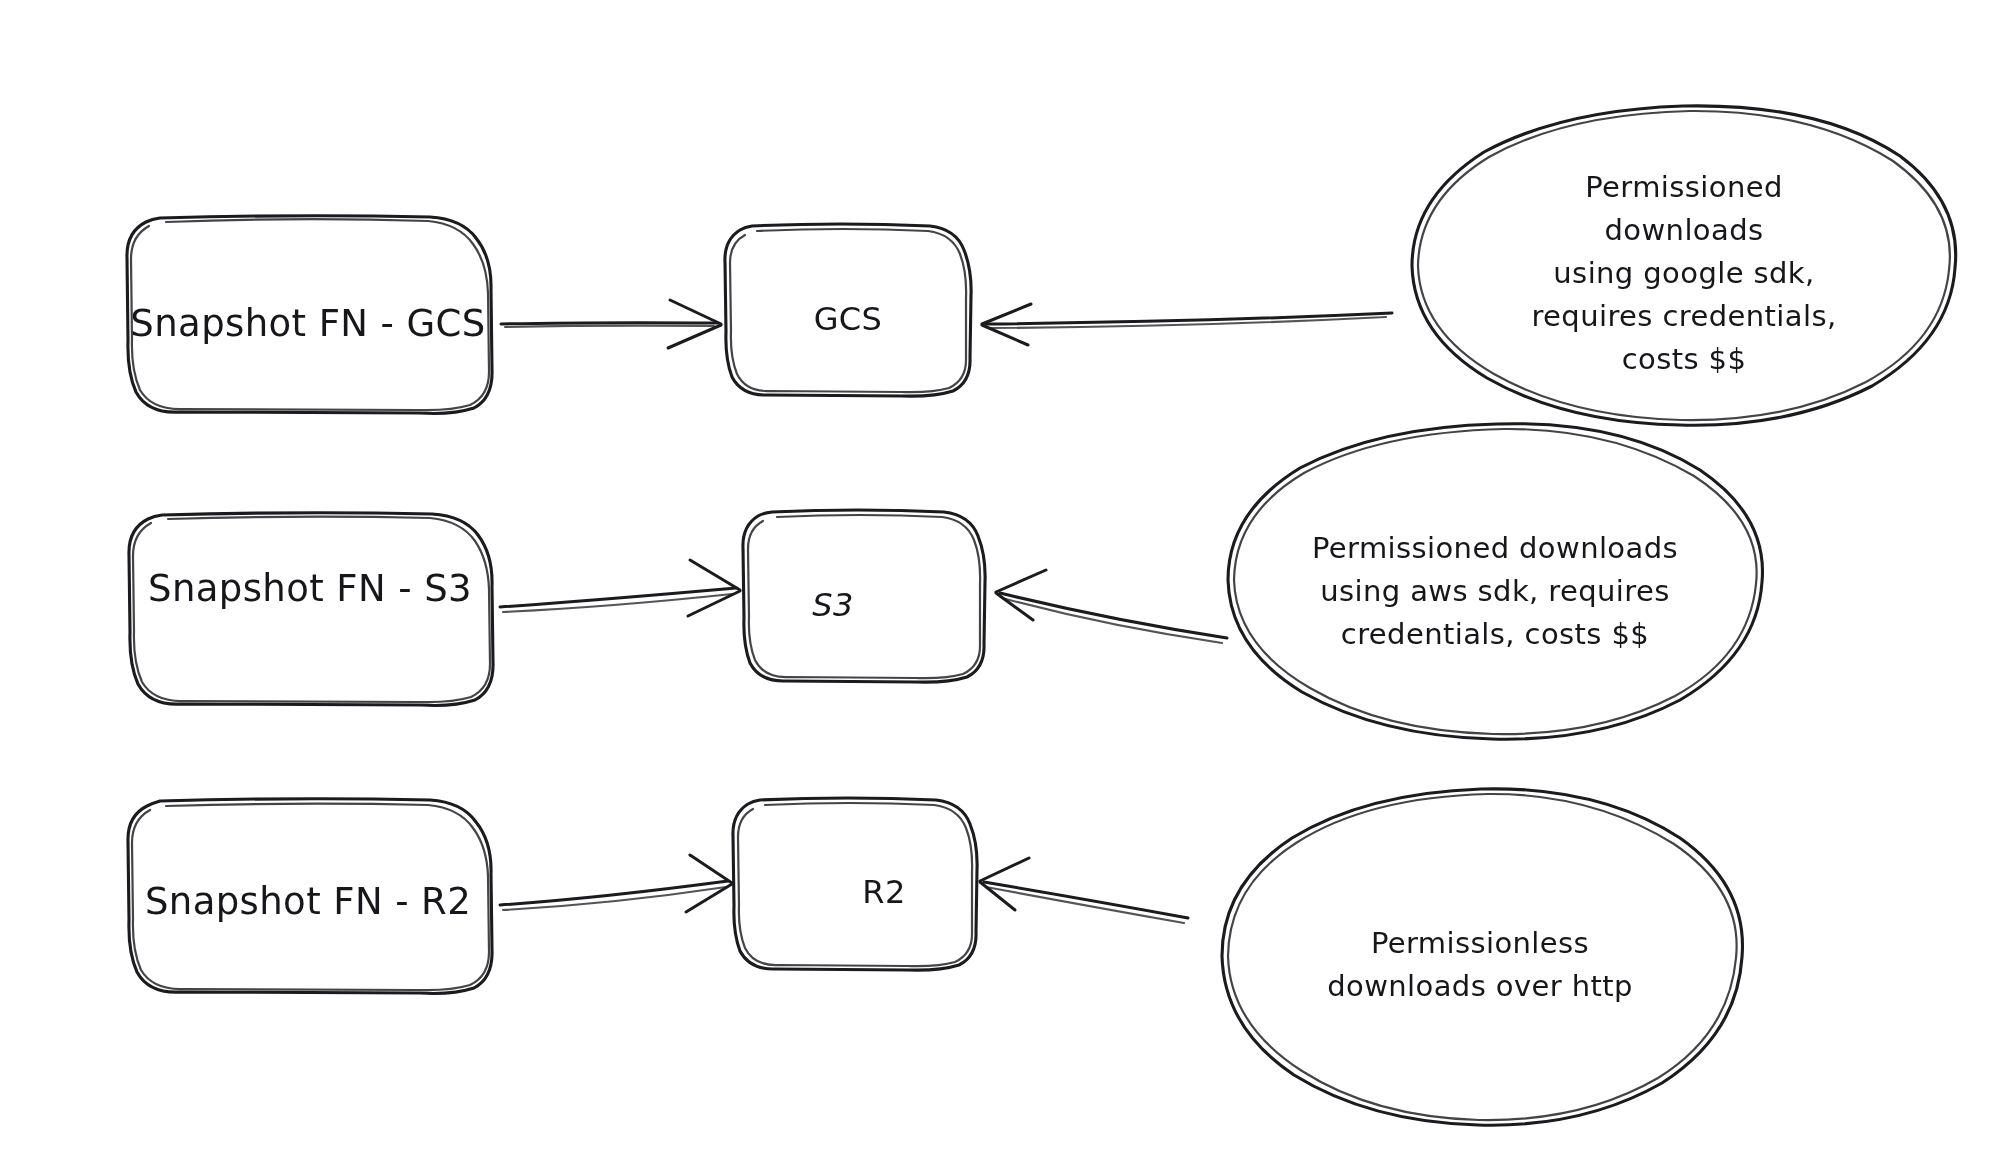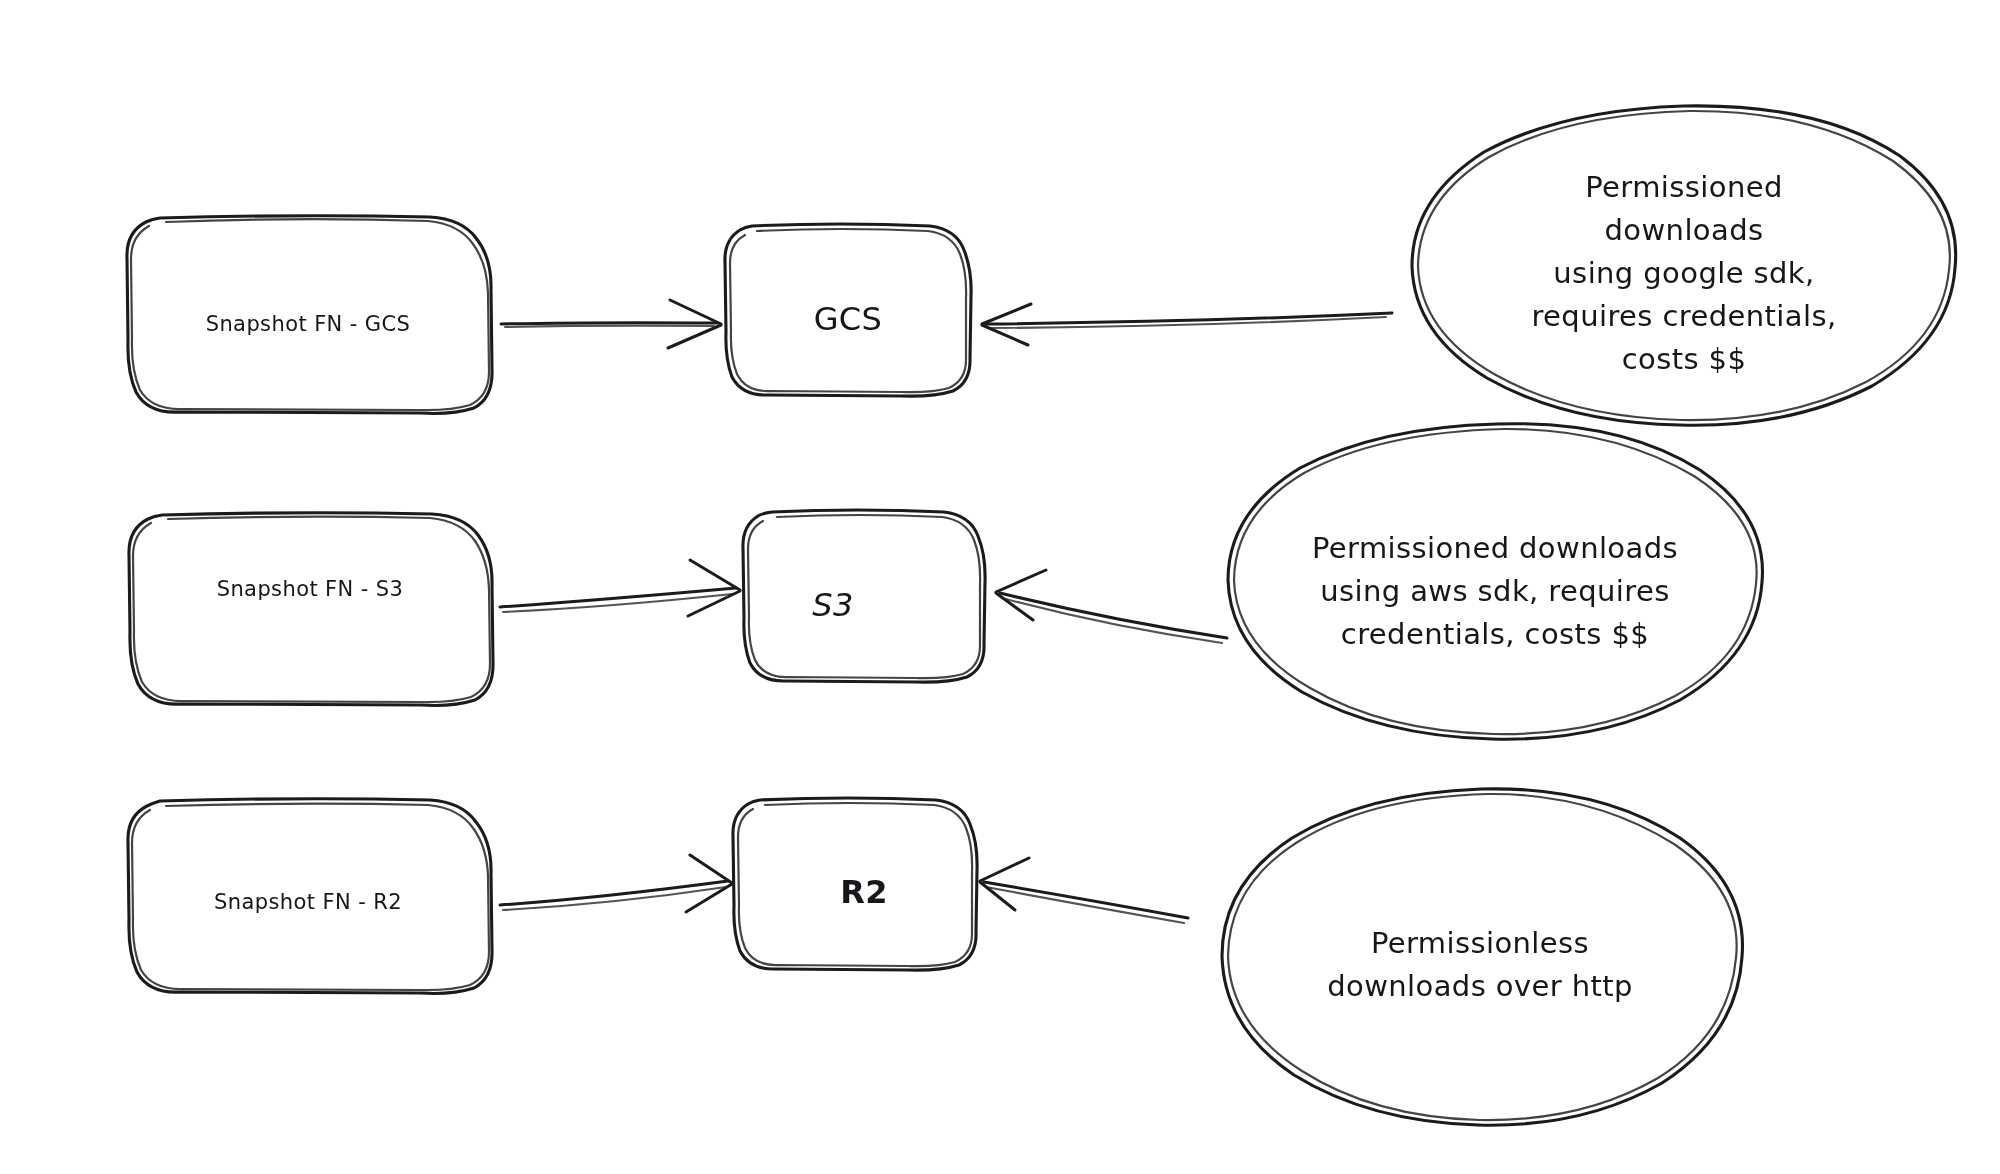--- a/index.html
+++ b/index.html
@@ -39,21 +39,21 @@
     font-family: "DejaVu Sans", sans-serif;
     text-align: center;
     letter-spacing: 0.4px;
     white-space: pre-line;
     transform: translate(-50%, -50%);
     pointer-events: none;
     font-weight: 400;
     margin-top: 8px;
   }
   .lbl-box {
-    font-size: 21px;
+    font-size: 37px;
     line-height: 1.25;
     text-align: right;
   }
   .lbl-store {
     font-size: 32px;
     line-height: 1.25;
   }
   .lbl-note {
     font-size: 29px;
     line-height: 1.48;
@@ -162,17 +162,17 @@
 requires credentials,
 costs $$</div>
 
   <div class="lbl lbl-box" style="left:310px; top:581px;">Snapshot FN - S3</div>
   <div class="lbl lbl-store" style="left:833px; top:597px;font-style:italic;">S3</div>
   <div class="lbl lbl-note" style="left:1495px; top:583px;">Permissioned downloads
 using aws sdk, requires
 credentials, costs $$</div>
 
   <div class="lbl lbl-box" style="left:308px; top:894px;">Snapshot FN - R2</div>
-  <div class="lbl lbl-store" style="left:864px; top:884px;font-weight:bold;">R2</div>
+  <div class="lbl lbl-store" style="left:884px; top:884px;">R2</div>
   <div class="lbl lbl-note" style="left:1480px; top:957px;">Permissionless
 downloads over http</div>
 
 </div>
 
 </body></html>

